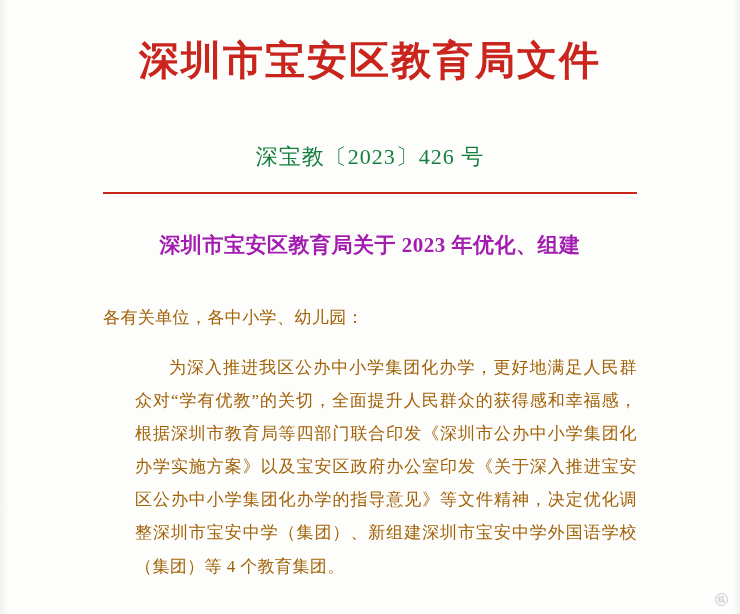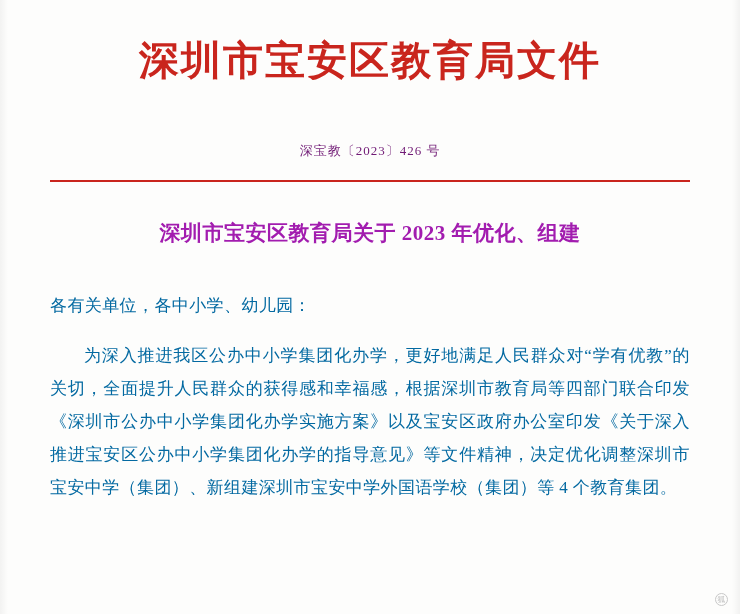--- a/index.html
+++ b/index.html
@@ -12,41 +12,41 @@
     width: 740px;
     height: 614px;
     overflow: hidden;
     font-family: "Liberation Serif", "DejaVu Serif", serif;
   }
   .page {
     position: relative;
     width: 740px;
     height: 614px;
     background: #fdfdfc;
-    padding: 0 50px;
+    padding: 0 103px;
   }
   .doc-header {
     padding-top: 36px;
     text-align: center;
   }
   .doc-title-main {
     font-size: 40px;
     line-height: 1.25;
     font-weight: 700;
     color: #c9251d;
     letter-spacing: 2px;
     font-family: "Liberation Serif", "DejaVu Serif", serif;
     white-space: nowrap;
   }
   .doc-number {
     margin-top: 56px;
     text-align: center;
-    font-size: 13px;
+    font-size: 22px;
     letter-spacing: 1px;
-    color: #701a75;
+    color: #15803d;
   }
   .red-rule {
     margin-top: 20px;
     height: 2px;
     background: #c9251d;
     width: 100%;
   }
   .doc-subject {
     margin-top: 34px;
     text-align: center;
@@ -56,29 +56,30 @@
     line-height: 1.65;
     letter-spacing: 0.5px;
   }
   .doc-subject .line {
     display: block;
   }
   .doc-body {
     margin-top: 38px;
     font-size: 17px;
     line-height: 1.95;
-    color: #0369a1;
+    color: #a16207;
     letter-spacing: 0.4px;
   }
   .salutation {
     text-indent: 0;
   }
   .para {
     text-indent: 2em;
     text-align: justify;
+    margin-left: 32px;
   }
   .watermark {
     position: absolute;
     right: 12px;
     bottom: 8px;
     font-size: 12px;
     color: #b9b9b9;
     font-family: "Liberation Sans", sans-serif;
     display: flex;
     align-items: center;

